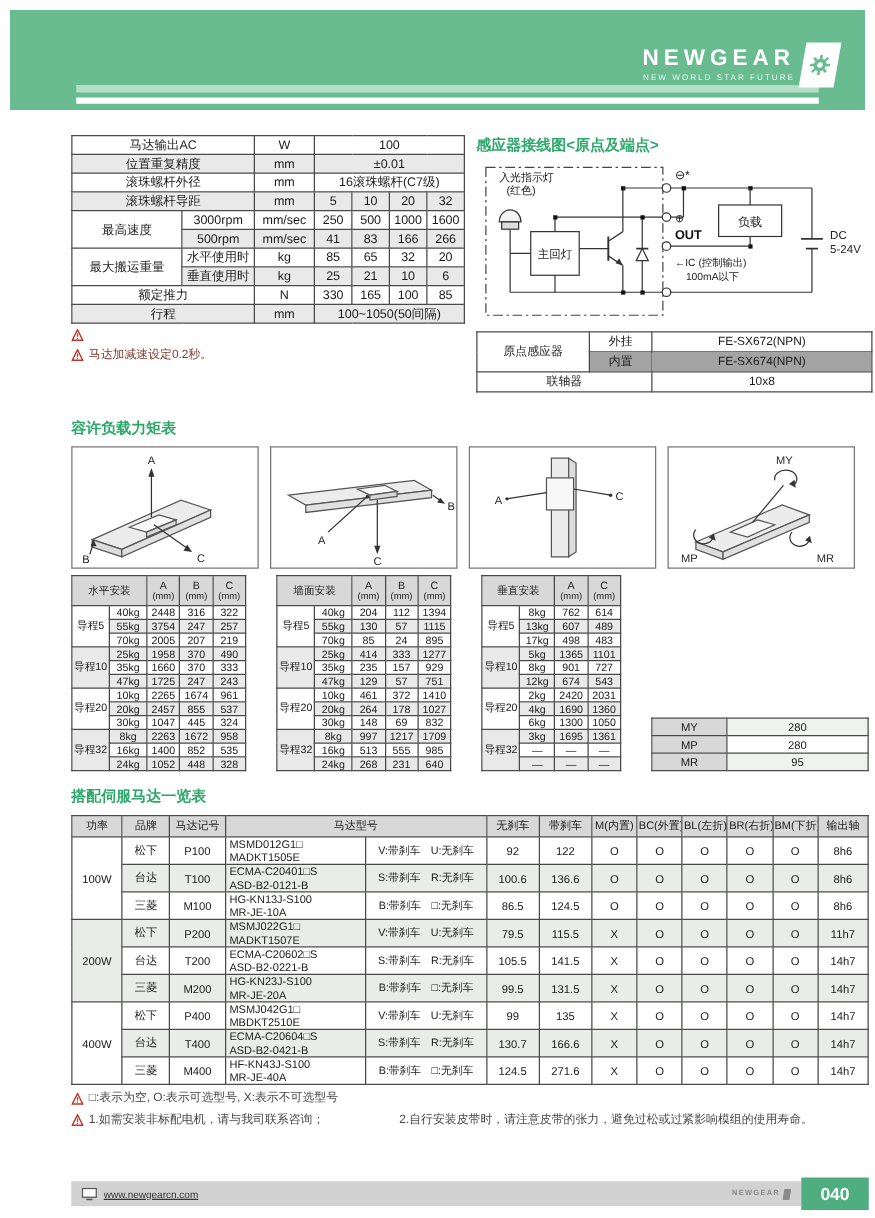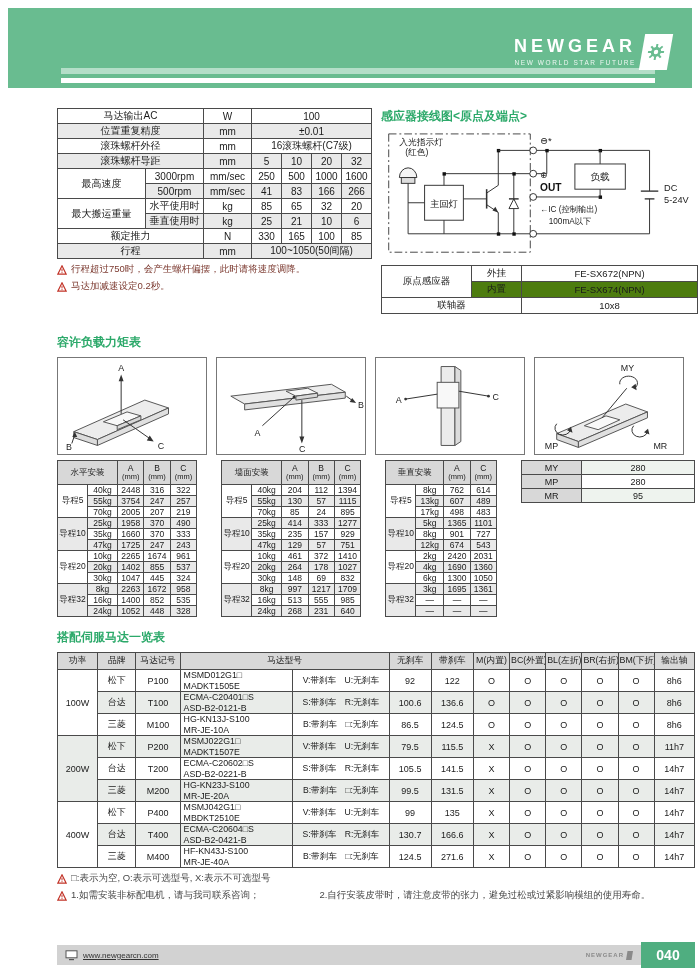--- a/index.html
+++ b/index.html
@@ -24,26 +24,26 @@
   
   .row1{display:flex;gap:10px}
   .col-left{width:314px}
   .col-right{flex:1}
   .spec{width:314px;font-size:10px}
   .spec td{height:15px;padding:0 1px}
   .spec tr:nth-of-type(even) td{background:#e9e9e9}
   
   .sensor-table{width:100%;font-size:9.5px;margin-top:6px}
   .sensor-table td{height:16px}
-  .sensor-table tr:nth-of-type(2) td{background:#4d7c0f}
+  .sensor-table tr:nth-of-type(2) td{background:#a3a3a3}
   
   .sec2{margin-top:20px}
   .drawrow{display:flex;gap:9px;margin-bottom:5px}
   .draw-box{width:150px;height:98px;border:1px solid #777;background:#fff}
-  .tabrow{display:flex;gap:24px;align-items:flex-start}
+  .tabrow{display:flex;gap:24px;align-items:flex-end}
   .loadtab{font-size:8.5px}
   .loadtab th{background:#d8d8d8;font-weight:normal;height:24px;line-height:1.1}
   .loadtab td{height:11px}
   .loadtab tbody tr:nth-of-type(even) td{background:#e9e9e9}
   .loadtab .u{font-size:7.5px}
   .momtab{width:190px;font-size:9px}
   .momtab td{height:14px}
   .momtab .mlab{background:#d8d8d8}
   .momtab tr:nth-of-type(odd) td:not(.mlab){background:#eef3ee}
   
@@ -177,21 +177,20 @@
               <td colspan="4">100~1050(50间隔)</td>
             </tr>
       </tbody>
         </table>
       <div class="note">
         <svg width="10" height="10" viewBox="0 0 12 12">
             <path d="M6 1 L11 11 L1 11 Z" fill="none" stroke="#c23428" stroke-width="1.4"></path>
             <rect x="5.4" y="4.5" width="1.2" height="3.2" fill="#c23428"></rect>
             <rect x="5.4" y="8.6" width="1.2" height="1.2" fill="#c23428"></rect>
           </svg>
-        <span>行程超过750时，会产生螺杆偏摆，此时请将速度调降。</span>
       </div>
       <div class="note">
         <svg width="10" height="10" viewBox="0 0 12 12">
             <path d="M6 1 L11 11 L1 11 Z" fill="none" stroke="#c23428" stroke-width="1.4"></path>
             <rect x="5.4" y="4.5" width="1.2" height="3.2" fill="#c23428"></rect>
             <rect x="5.4" y="8.6" width="1.2" height="1.2" fill="#c23428"></rect>
           </svg>
         <span>马达加减速设定0.2秒。</span>
       </div>
     </div>
@@ -430,21 +429,21 @@
 
             <tr>
               <td rowspan="3">导程20</td>
               <td>10kg</td>
               <td>2265</td>
               <td>1674</td>
               <td>961</td>
             </tr>
             <tr>
               <td>20kg</td>
-              <td>1402</td>
+              <td>2457</td>
               <td>855</td>
               <td>537</td>
             </tr>
             <tr>
               <td>30kg</td>
               <td>1047</td>
               <td>445</td>
               <td>324</td>
             </tr>
 

